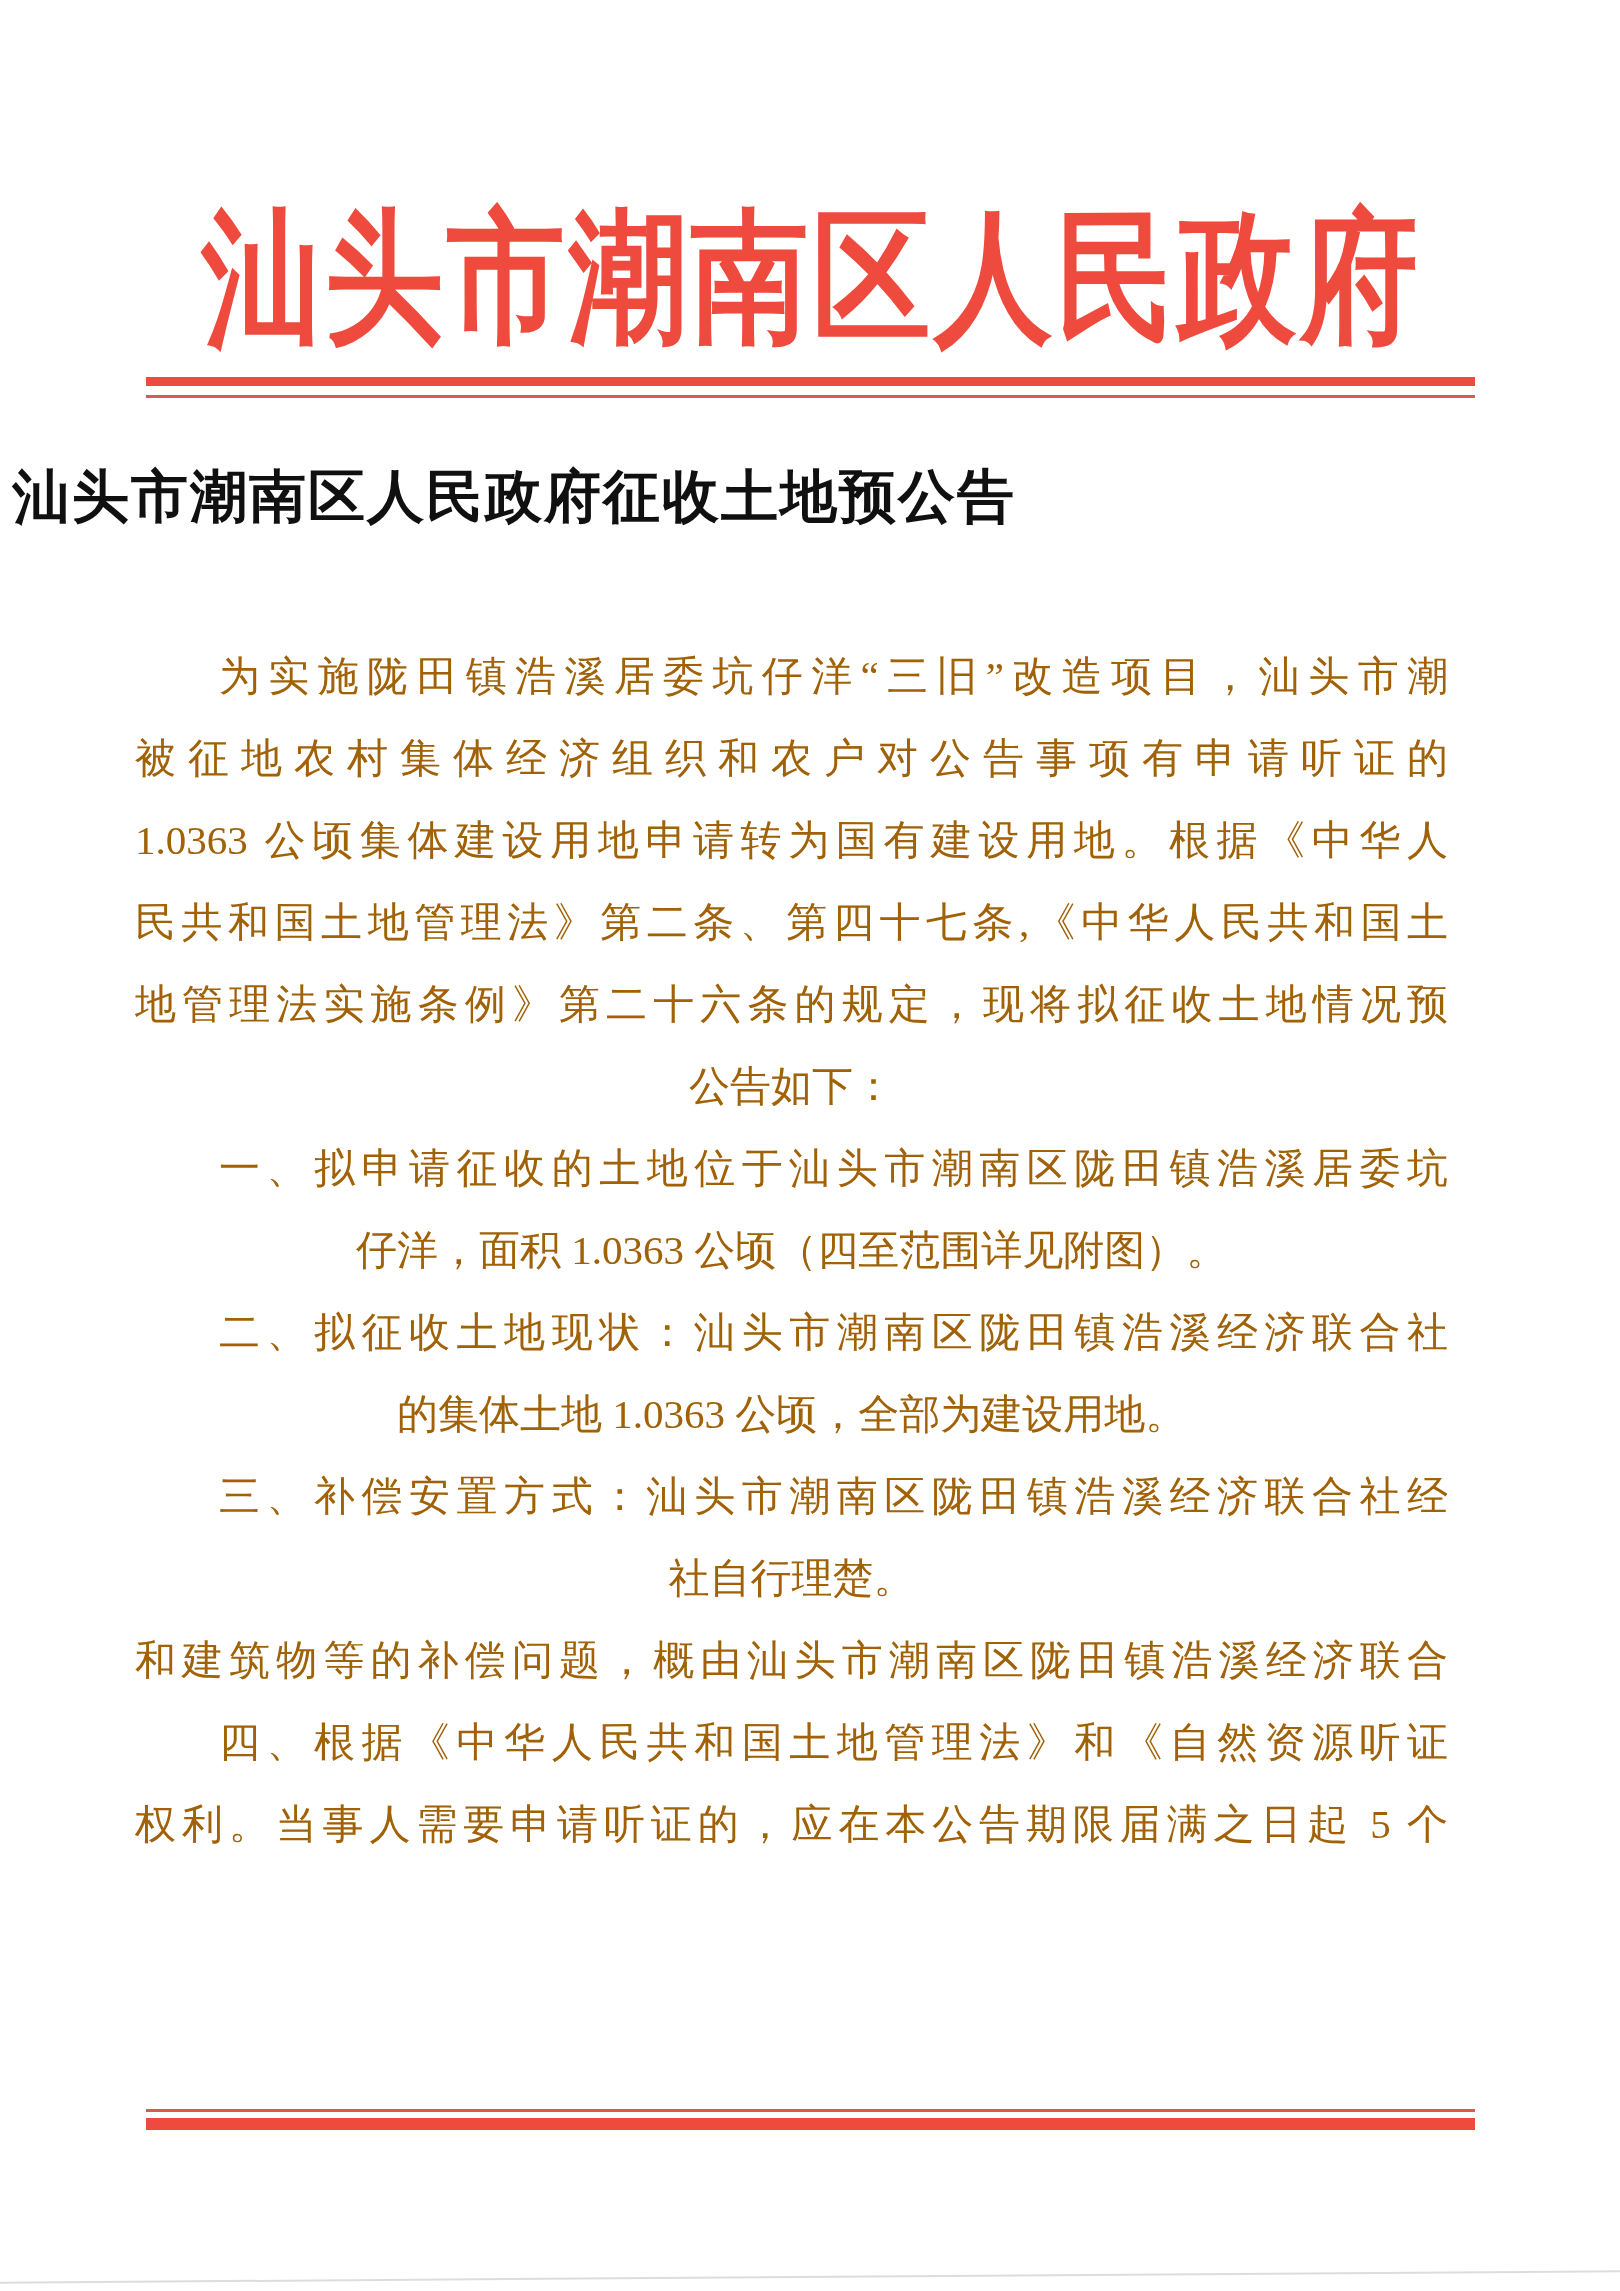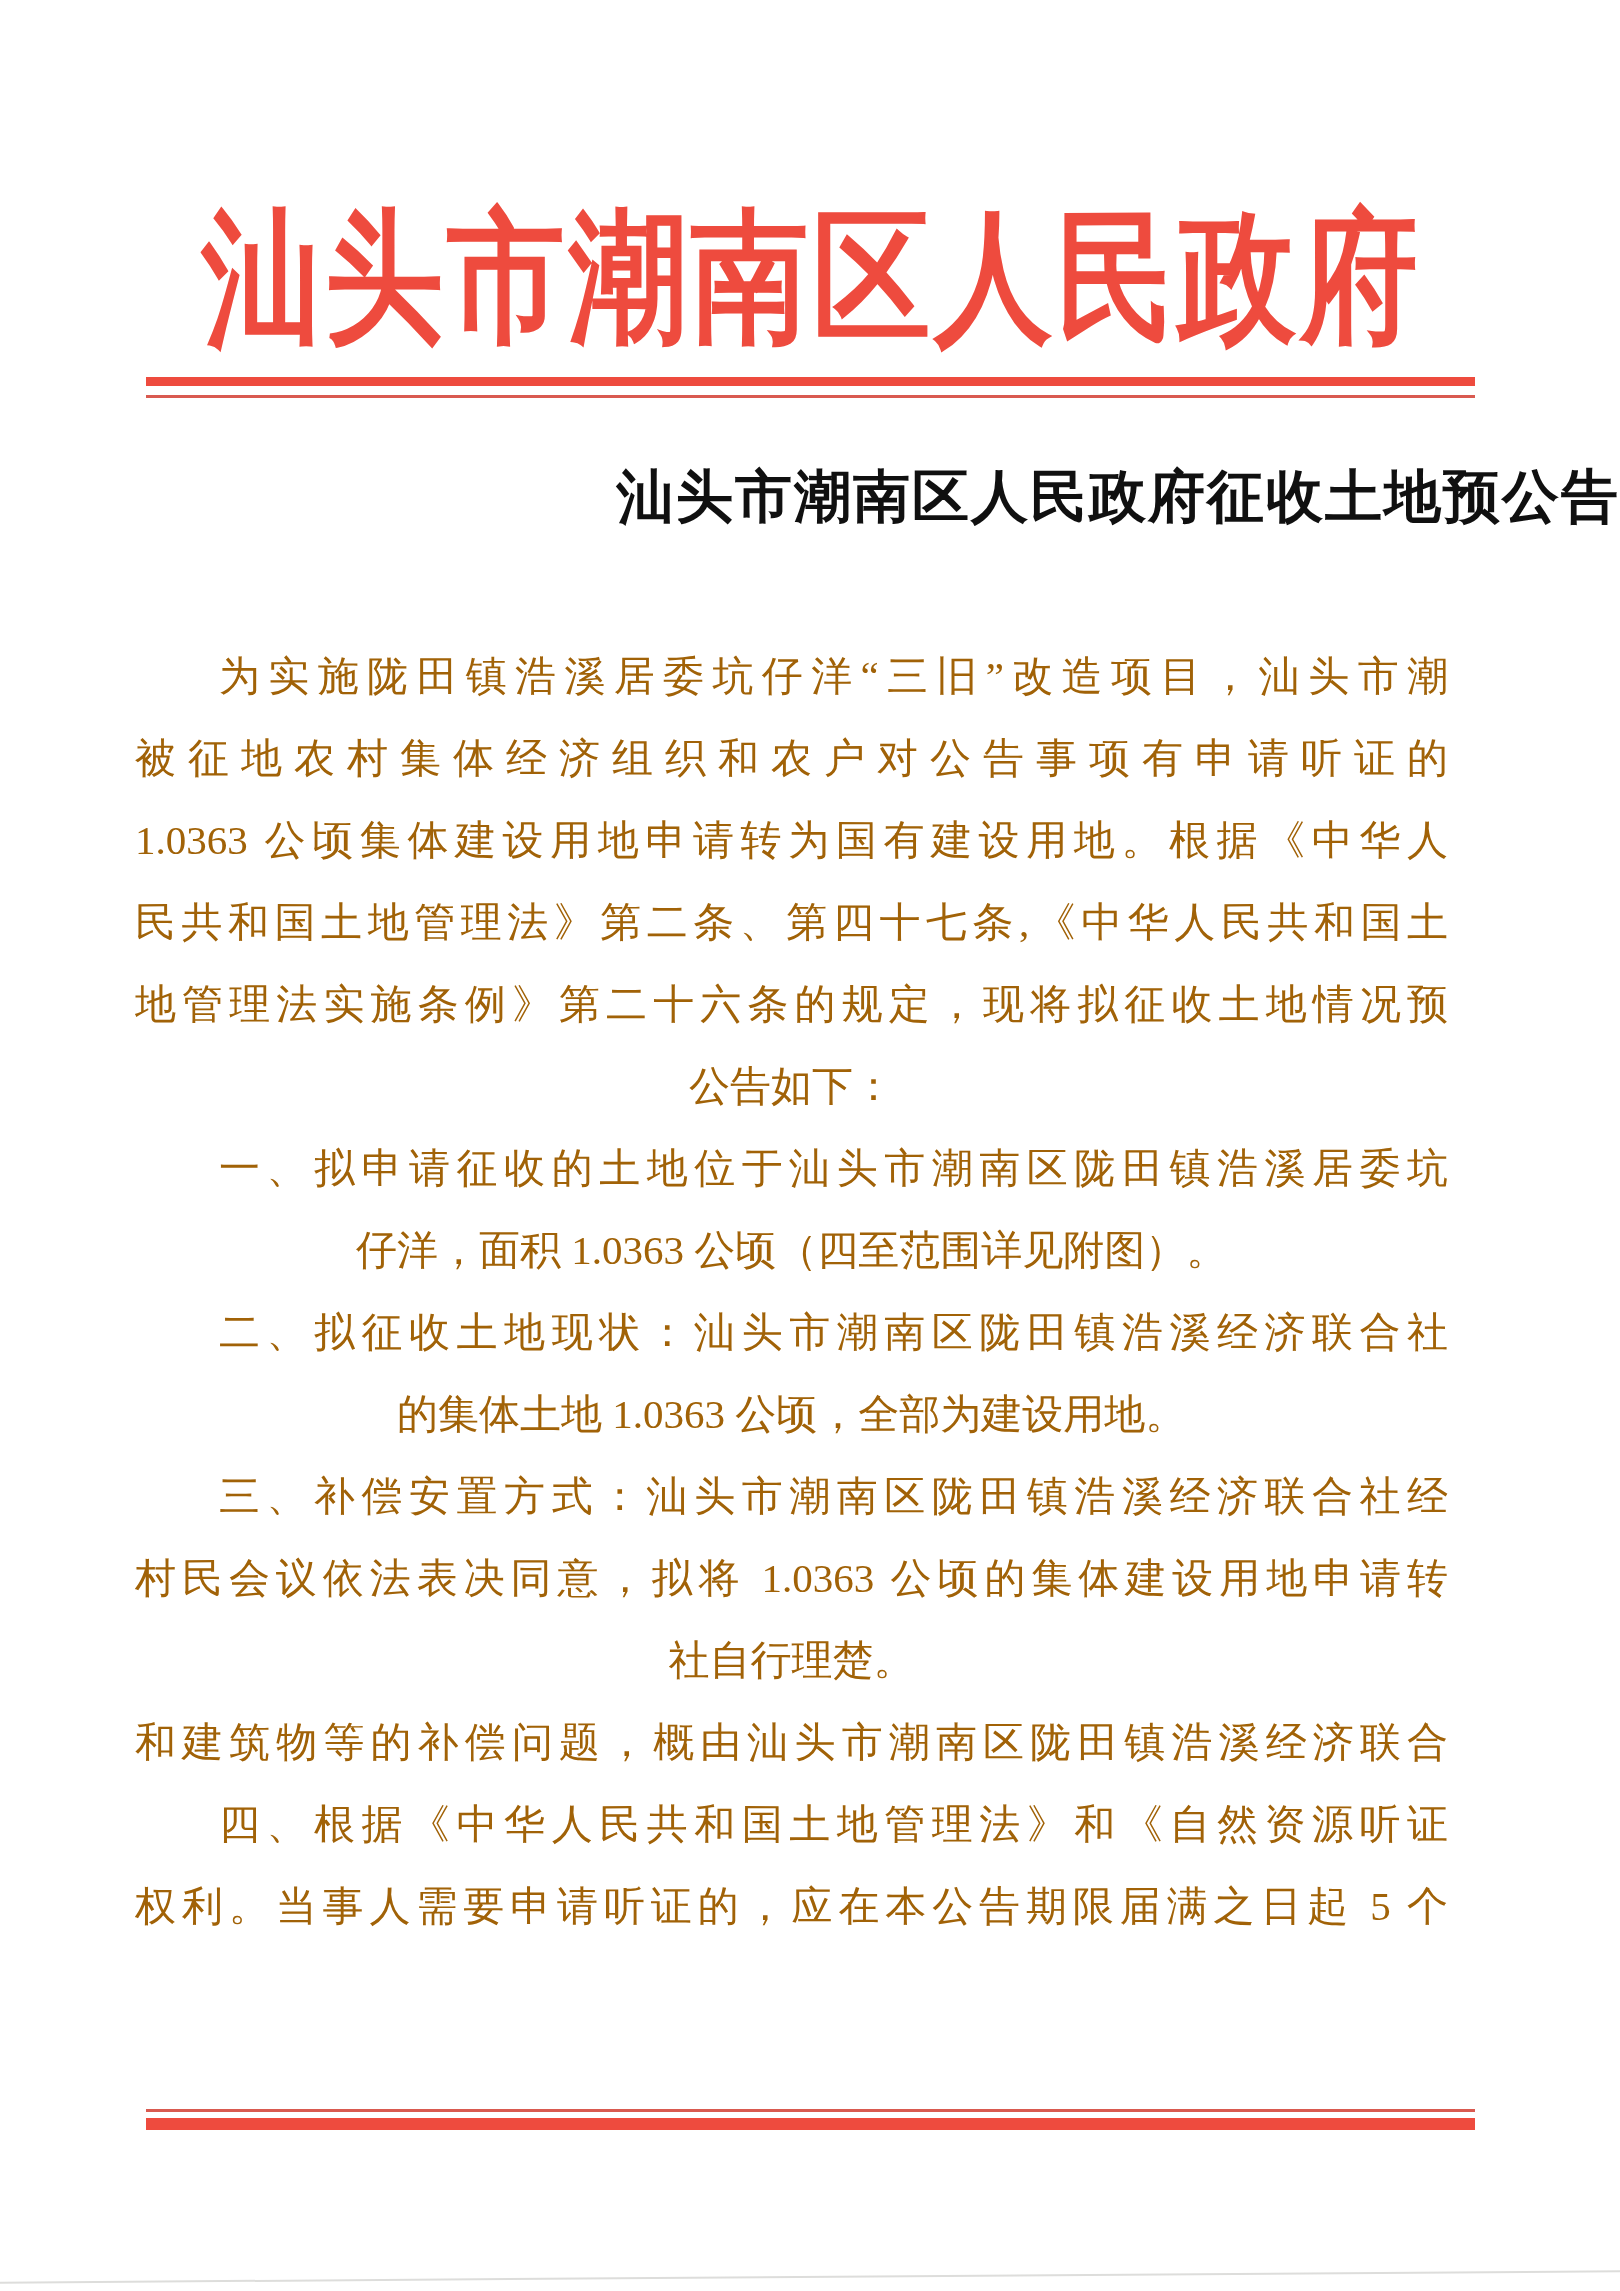--- a/index.html
+++ b/index.html
@@ -47,25 +47,26 @@
   .footer-thin  { top: 2109px; height: 2.9px; background: #d95a50; }
   .footer-thick { top: 2118px; height: 11.8px; }
 
   
   .doc-title {
     position: absolute;
     top: 459px;
     left: 0;
     width: 100%;
     margin: 0;
-    text-align: right;
+    text-align: left;
     font-size: 57px;
     font-weight: 700;
     letter-spacing: 2px;
     color: #101010;
+    padding-left: 13px;
   }
 
   
   .doc-body {
     position: absolute;
     top: 635px;
     left: 135px;
     width: 1313px;
     color: #a16207;
   }
@@ -122,21 +123,20 @@
       <div class="body-line fill">被征地农村集体经济组织和农户对公告事项有申请听证的</div>
       <div class="body-line fill">1.0363 公顷集体建设用地申请转为国有建设用地。根据《中华人</div>
       <div class="body-line fill">民共和国土地管理法》第二条、第四十七条,《中华人民共和国土</div>
       <div class="body-line fill">地管理法实施条例》第二十六条的规定，现将拟征收土地情况预</div>
       <div class="body-line">公告如下：</div>
       <div class="body-line indent fill">一、拟申请征收的土地位于汕头市潮南区陇田镇浩溪居委坑</div>
       <div class="body-line">仔洋，面积 1.0363 公顷（四至范围详见附图）。</div>
       <div class="body-line indent fill">二、拟征收土地现状：汕头市潮南区陇田镇浩溪经济联合社</div>
       <div class="body-line">的集体土地 1.0363 公顷，全部为建设用地。</div>
       <div class="body-line indent fill">三、补偿安置方式：汕头市潮南区陇田镇浩溪经济联合社经</div>
-      <div class="body-line fill">村民会议依法表决同意，拟将 1.0363 公顷的集体建设用地申请转</div>
       <div class="body-line">社自行理楚。</div>
       <div class="body-line fill">和建筑物等的补偿问题，概由汕头市潮南区陇田镇浩溪经济联合</div>
       <div class="body-line indent fill">四、根据《中华人民共和国土地管理法》和《自然资源听证</div>
       <div class="body-line fill">权利。当事人需要申请听证的，应在本公告期限届满之日起 5 个</div>
     </div>
 
   <div class="rule footer-thin"></div>
   <div class="rule footer-thick"></div>
 
   <div class="scan-edge"></div>

